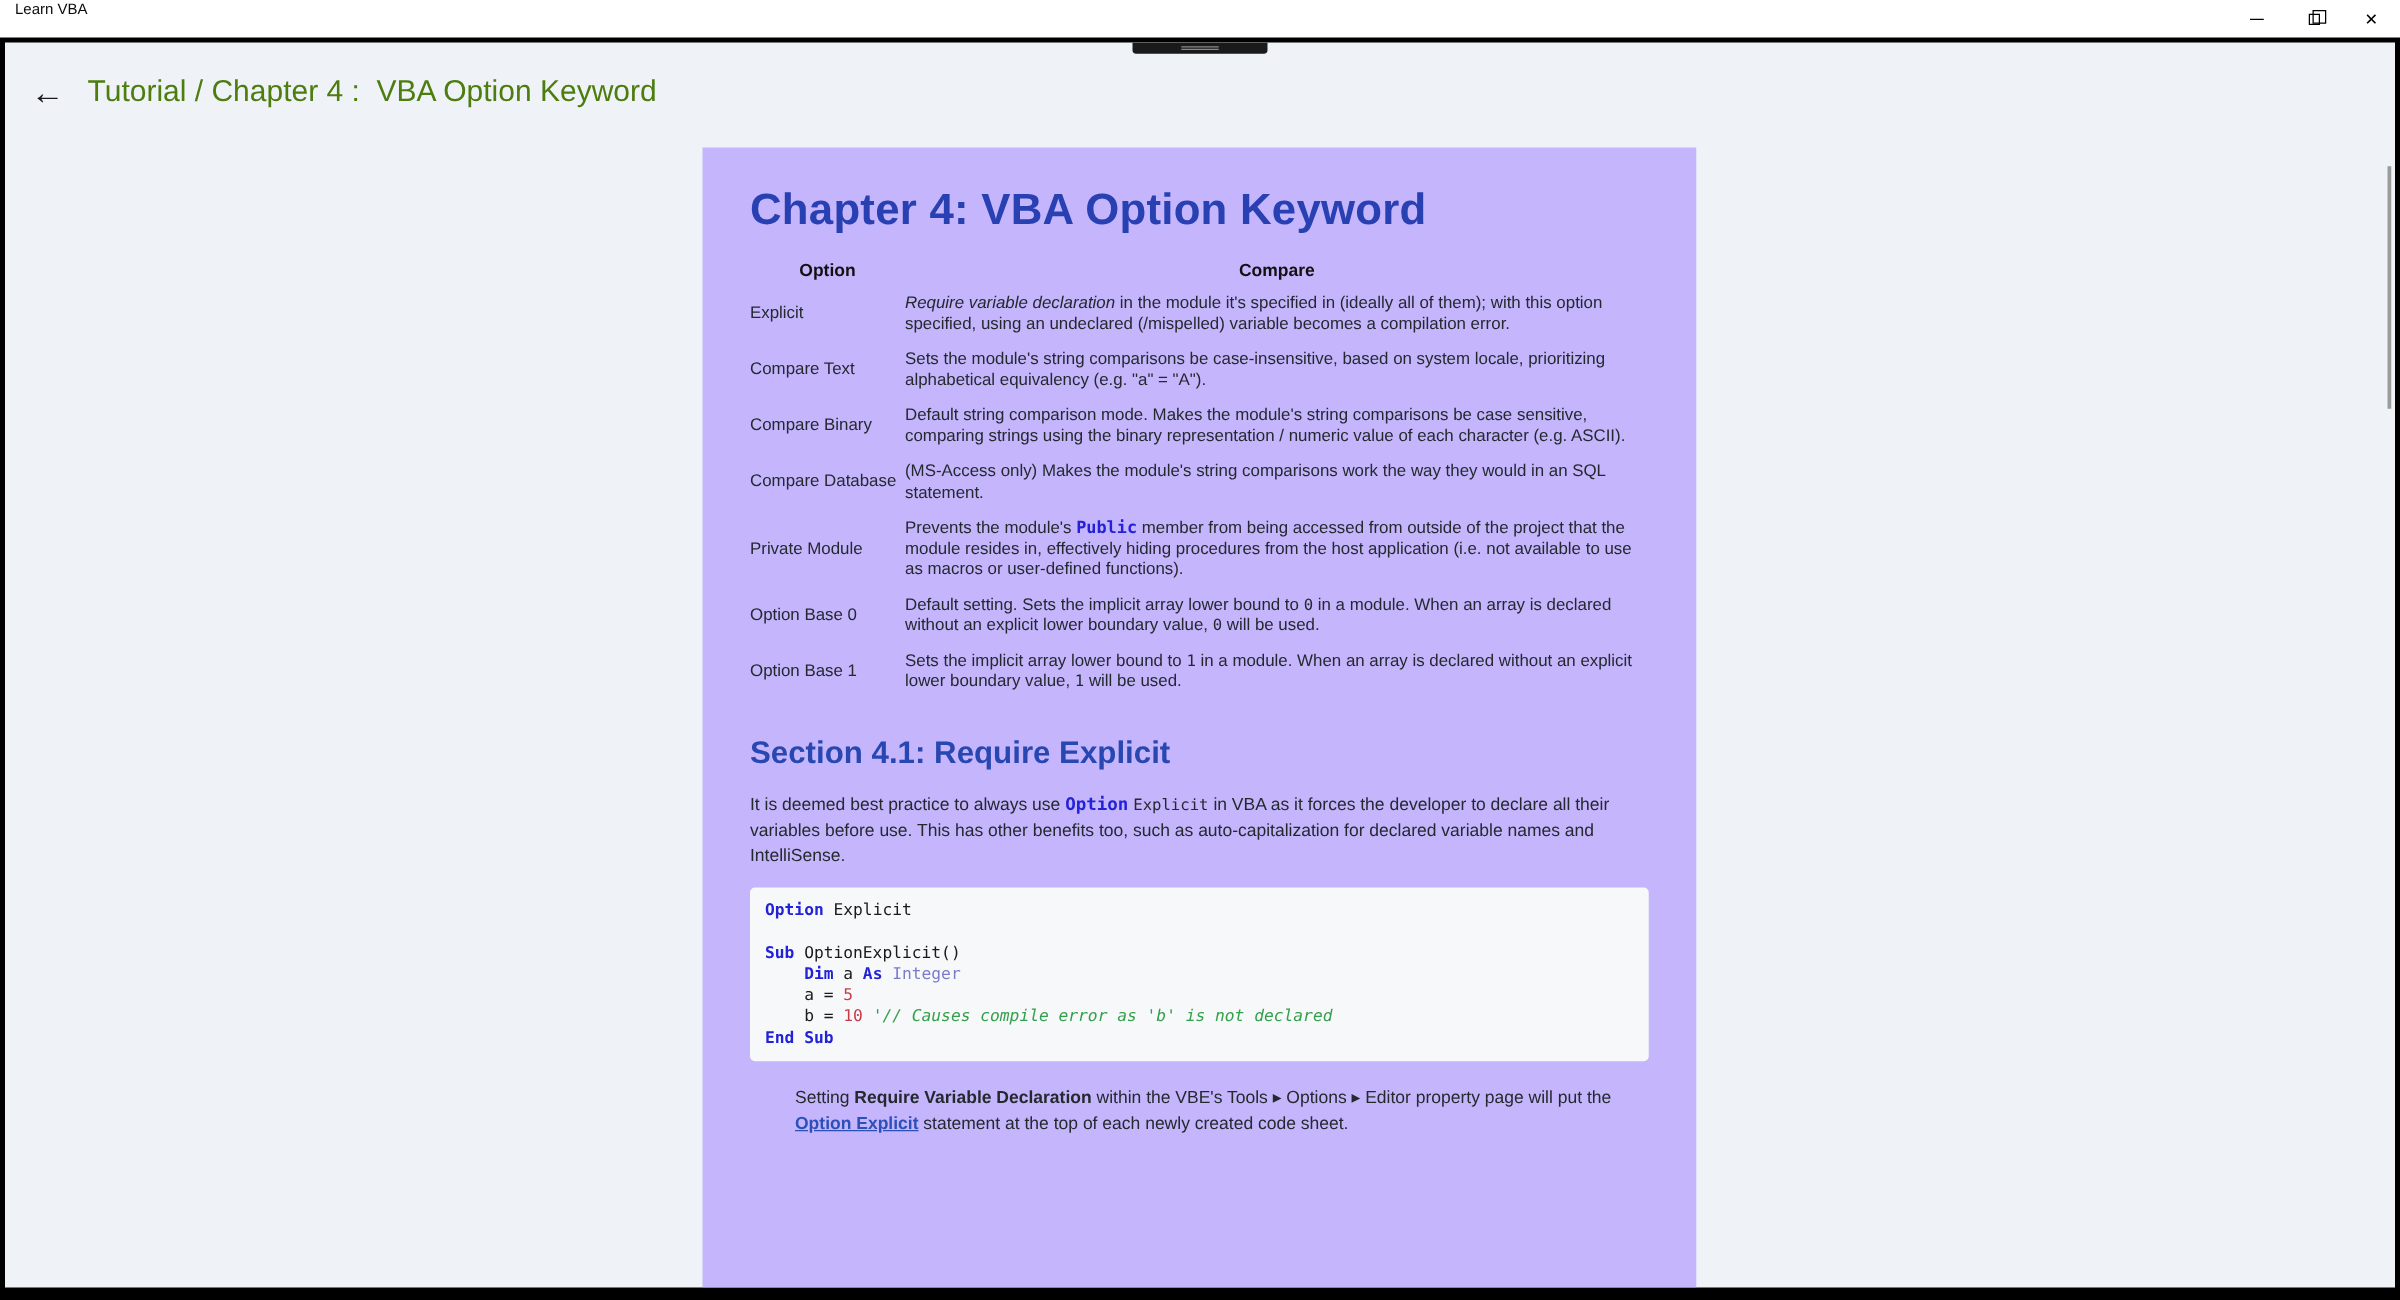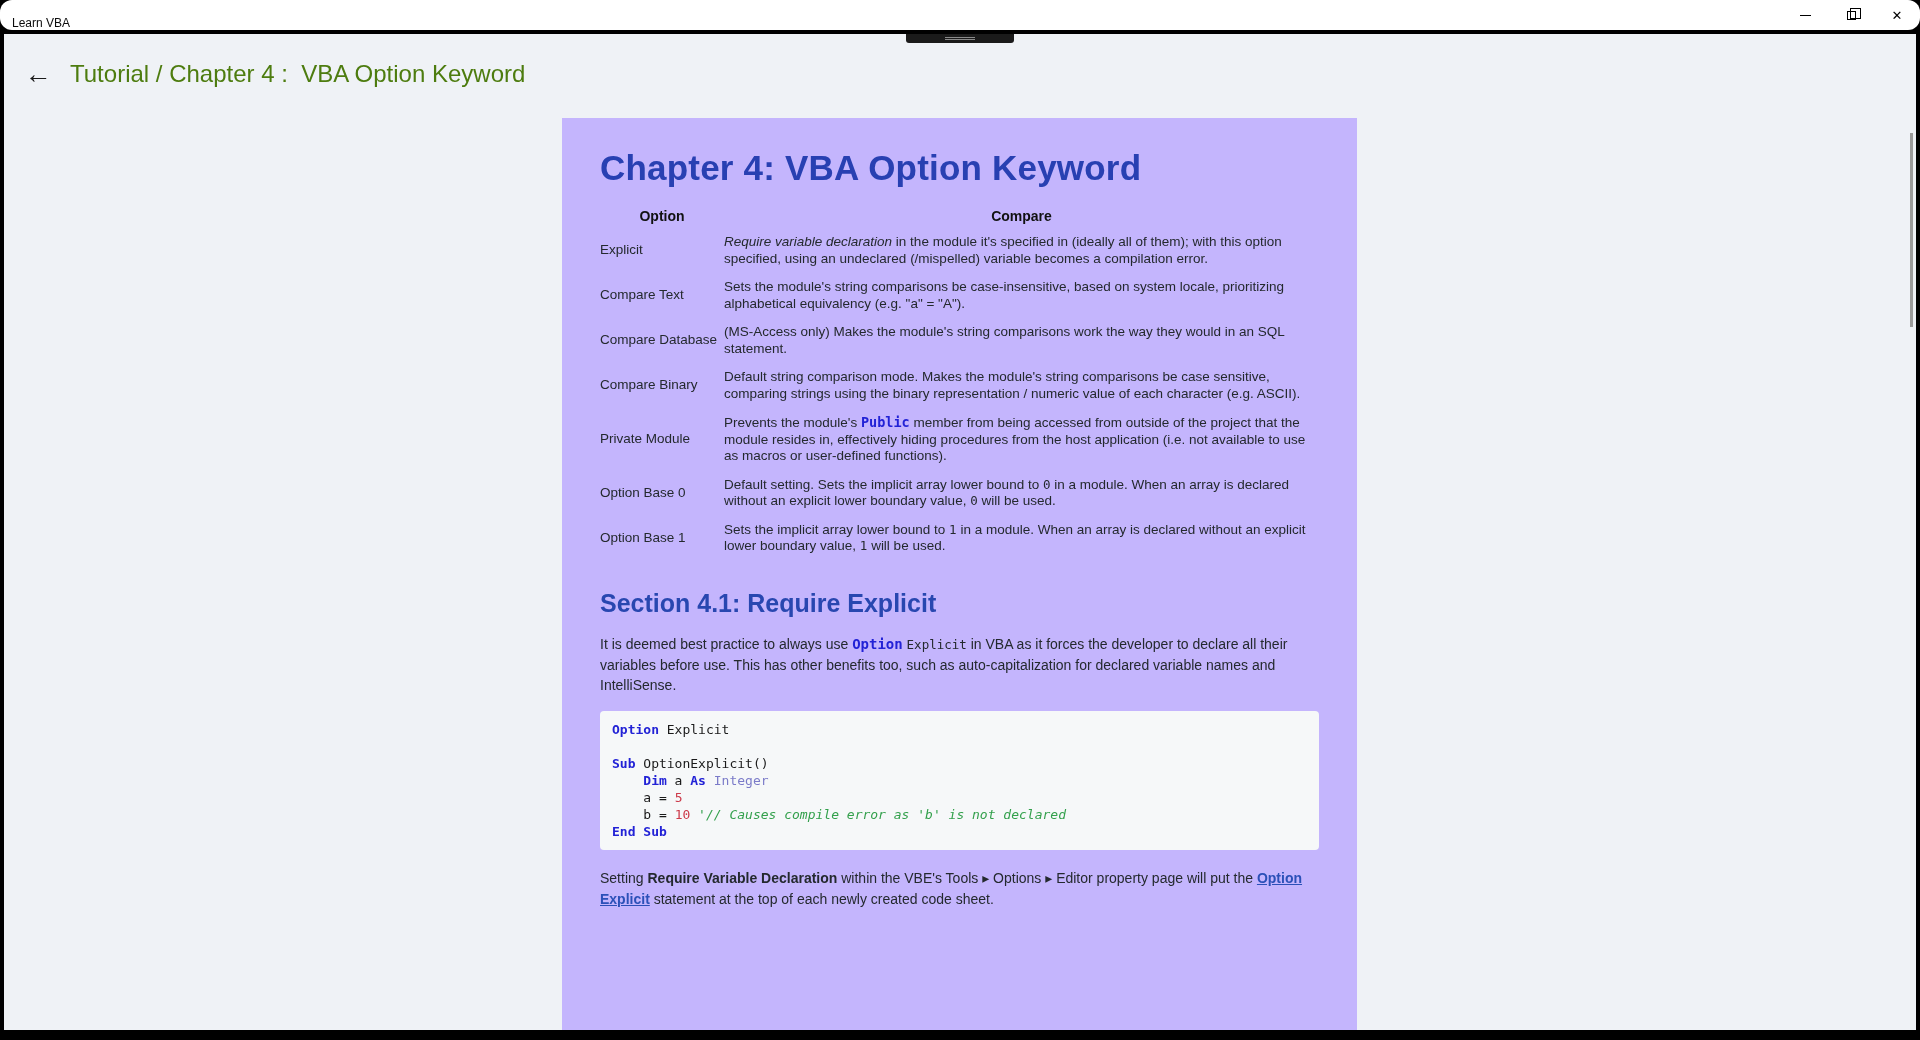--- a/index.html
+++ b/index.html
@@ -1,21 +1,21 @@
 <!DOCTYPE html>
 <html><head>
 <meta charset="utf-8">
 <style>
   * { margin:0; padding:0; box-sizing:border-box; }
   html,body { width:1920px; height:1040px; overflow:hidden; }
   body { font-family:"Liberation Sans", sans-serif; background:#000; position:relative; }
 
   
   .titlebar { position:absolute; left:0; top:0; width:1920px; height:30px; background:#ffffff;
-              display:flex; align-items:flex-end;border-radius:12px; }
+              display:flex; align-items:flex-start; }
   .titlebar-text { margin-left:12px; font-size:12px; color:#0b0b0b; }
   .win-controls { position:absolute; right:0; top:0; height:30px; display:flex; }
   .win-btn { width:46px; height:30px; display:flex; align-items:center; justify-content:center; cursor:pointer; }
   .min-glyph { width:11px; height:1px; background:#000; }
   .restore-glyph { position:relative; width:9px; height:9px; border:1px solid #000; background:#fff; z-index:0; }
   .restore-glyph::before { content:""; position:absolute; top:-4px; left:2px; width:9px; height:9px;
                            border:1px solid #000; z-index:-1; }
   .close-glyph { font-size:13px; color:#000; line-height:1; }
 
   
@@ -47,21 +47,21 @@
   td.det-cell { vertical-align:middle; }
 
   .section-title { margin-top:28px; font-size:25px; font-weight:700; color:#2847b0; }
 
   .para { margin-top:16px; font-size:14px; line-height:20px; color:#24292e; }
 
   .code-block { margin-top:16px; background:#f6f8f9; border-radius:4px; padding:10px 12px;
                 font-family:"DejaVu Sans Mono", monospace; font-size:13px; line-height:17px; color:#1a1a1a; }
   .code-line { white-space:pre; min-height:17px; }
 
-  .footer-para { margin-top:18px; font-size:14px; line-height:21px; color:#24292e; }
+  .footer-para { margin-top:18px; font-size:14px; line-height:21px; color:#24292e;margin-left:36px; }
 
   
   .sg-plain {}
   .sg-italic { font-style:italic; }
   .sg-bold { font-weight:700; }
   .sg-code { font-family:"DejaVu Sans Mono", monospace; font-size:12.5px; }
   .sg-kw { font-family:"DejaVu Sans Mono", monospace; font-weight:700; color:#2222d6; }
   .sg-link { color:#2b50b8; font-weight:700; text-decoration:underline; cursor:pointer; }
   .sg-type { color:#7b7bc9; }
   .sg-num { color:#cc3a4a; }
@@ -112,26 +112,26 @@
       <tbody id="opts-body">
           <tr>
             <td class="opt-cell">Explicit</td>
             <td class="det-cell"><span class="sg-italic">Require variable declaration</span><span class="sg-plain"> in the module it's specified in (ideally all of them); with this option specified, using an undeclared (/mispelled) variable becomes a compilation error.</span></td>
           </tr>
           <tr>
             <td class="opt-cell">Compare Text</td>
             <td class="det-cell"><span class="sg-plain">Sets the module's string comparisons be case-insensitive, based on system locale, prioritizing alphabetical equivalency (e.g. "a" = "A").</span></td>
           </tr>
           <tr>
+            <td class="opt-cell">Compare Binary</td>
+            <td class="det-cell"><span class="sg-plain">Default string comparison mode. Makes the module's string comparisons be case sensitive, comparing strings using the binary representation / numeric value of each character (e.g. ASCII).</span></td>
+          </tr>
+          <tr>
             <td class="opt-cell">Compare Database</td>
             <td class="det-cell"><span class="sg-plain">(MS-Access only) Makes the module's string comparisons work the way they would in an SQL statement.</span></td>
-          </tr>
-          <tr>
-            <td class="opt-cell">Compare Binary</td>
-            <td class="det-cell"><span class="sg-plain">Default string comparison mode. Makes the module's string comparisons be case sensitive, comparing strings using the binary representation / numeric value of each character (e.g. ASCII).</span></td>
           </tr>
           <tr>
             <td class="opt-cell">Private Module</td>
             <td class="det-cell"><span class="sg-plain">Prevents the module's </span><span class="sg-kw">Public</span><span class="sg-plain"> member from being accessed from outside of the project that the module resides in, effectively hiding procedures from the host application (i.e. not available to use as macros or user-defined functions).</span></td>
           </tr>
           <tr>
             <td class="opt-cell">Option Base 0</td>
             <td class="det-cell"><span class="sg-plain">Default setting. Sets the implicit array lower bound to </span><span class="sg-code">0</span><span class="sg-plain"> in a module. When an array is declared without an explicit lower boundary value, </span><span class="sg-code">0</span><span class="sg-plain"> will be used.</span></td>
           </tr>
           <tr>

